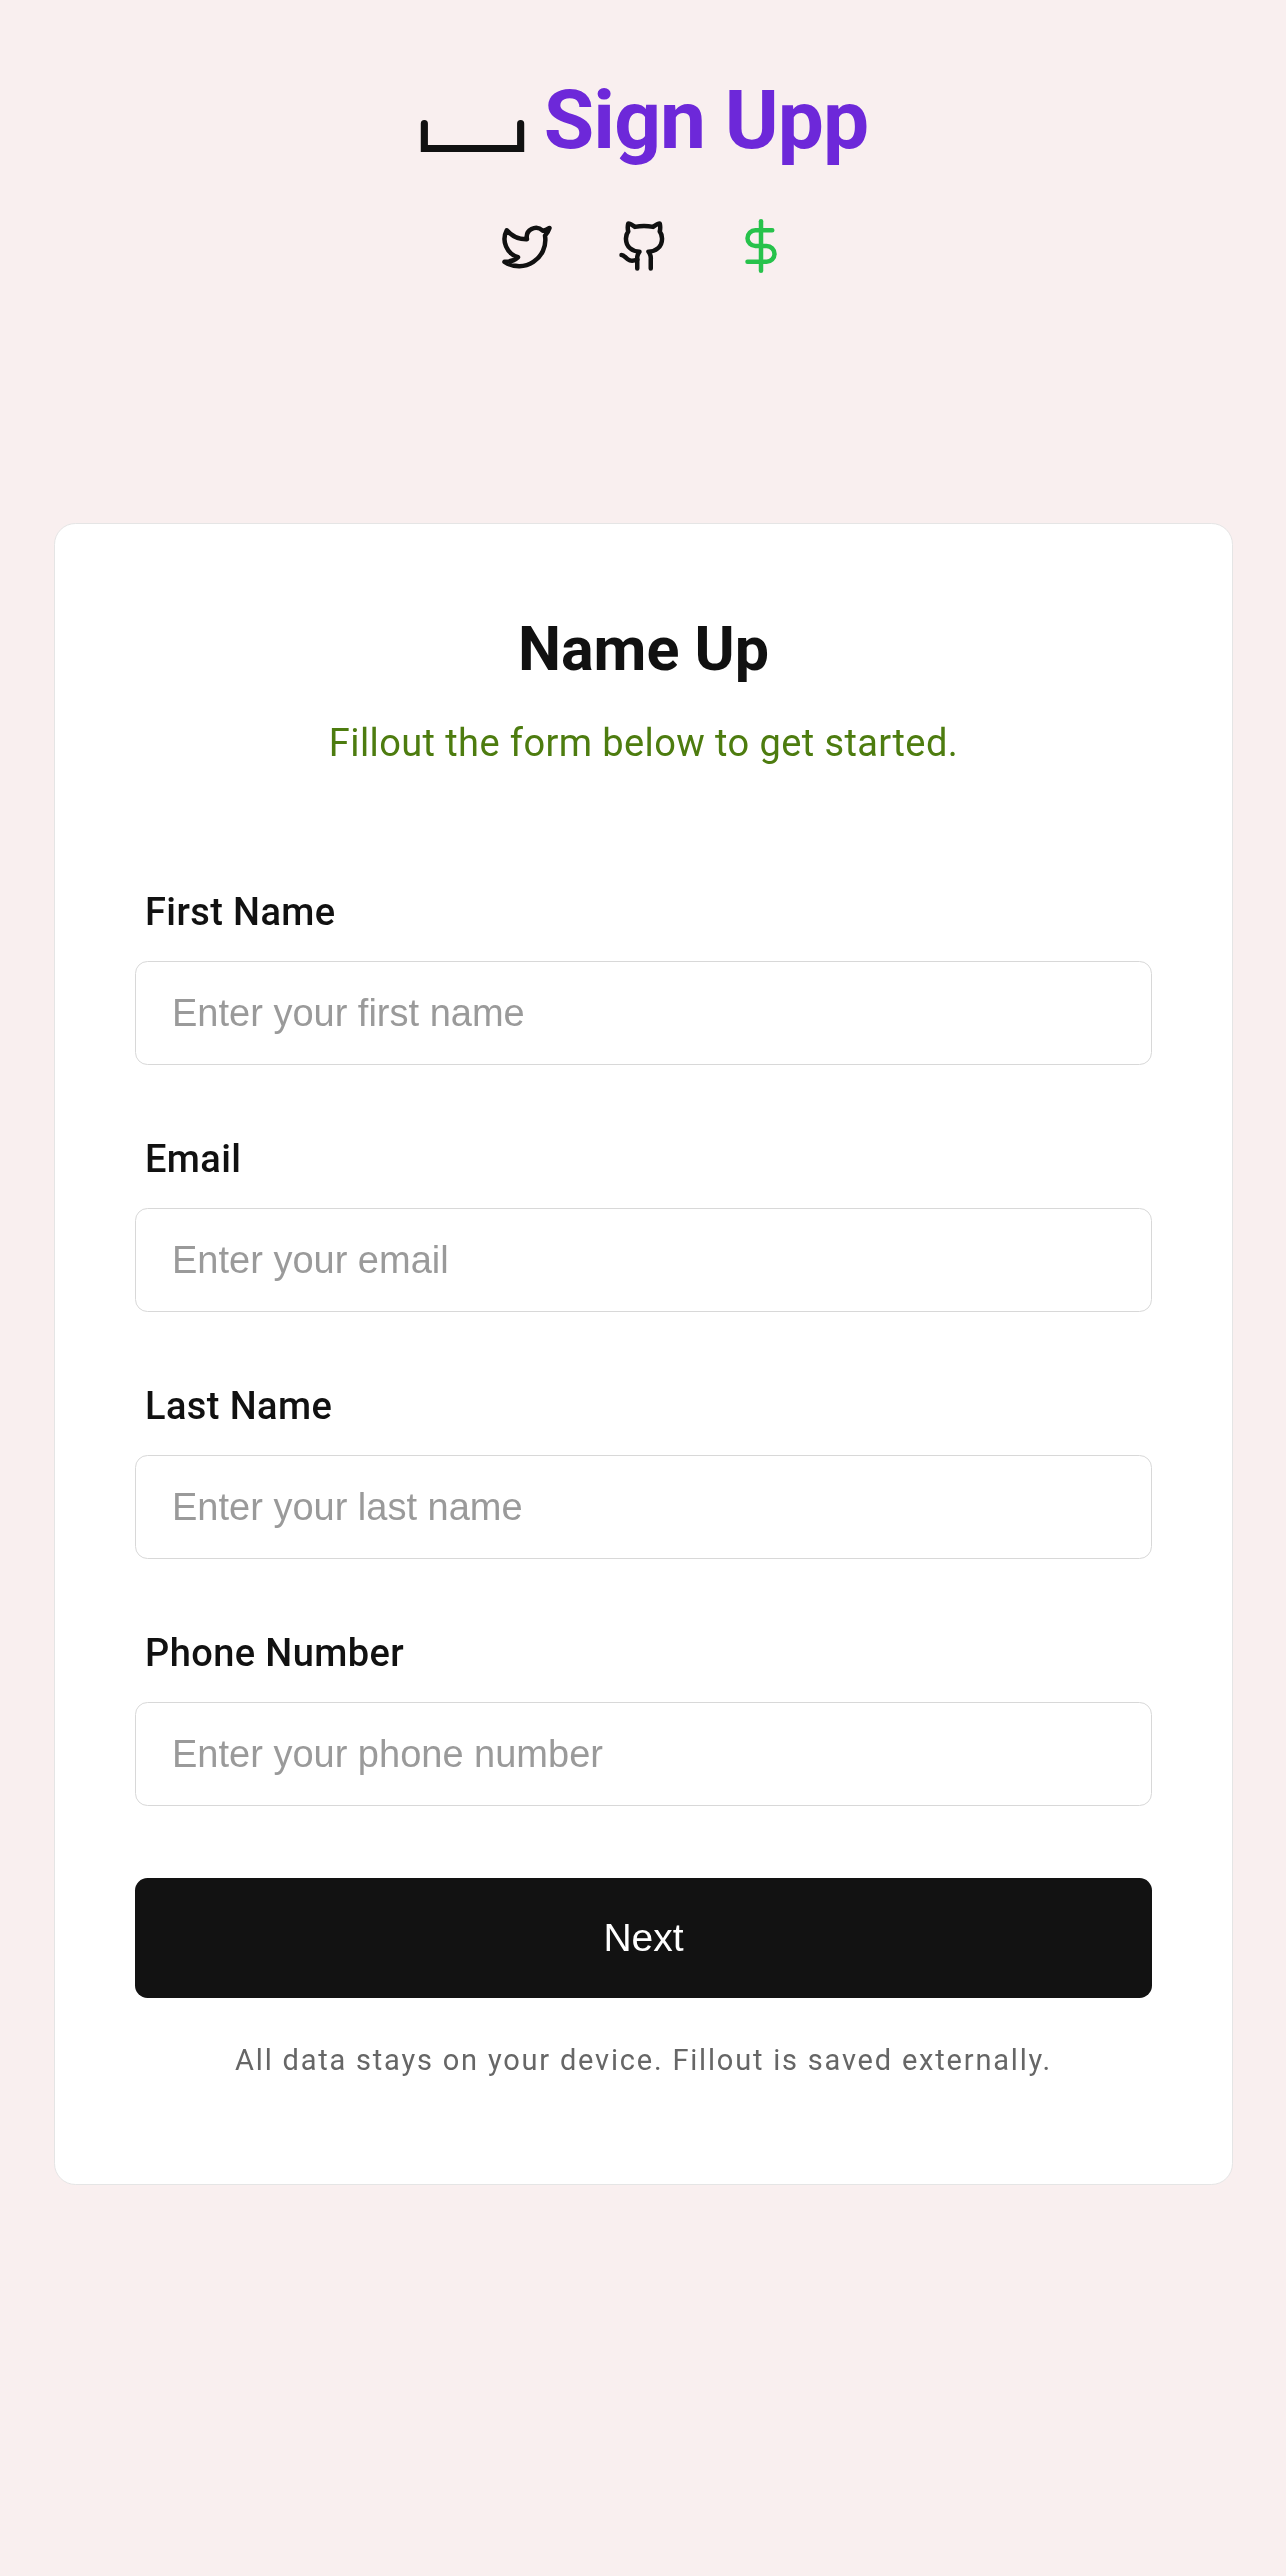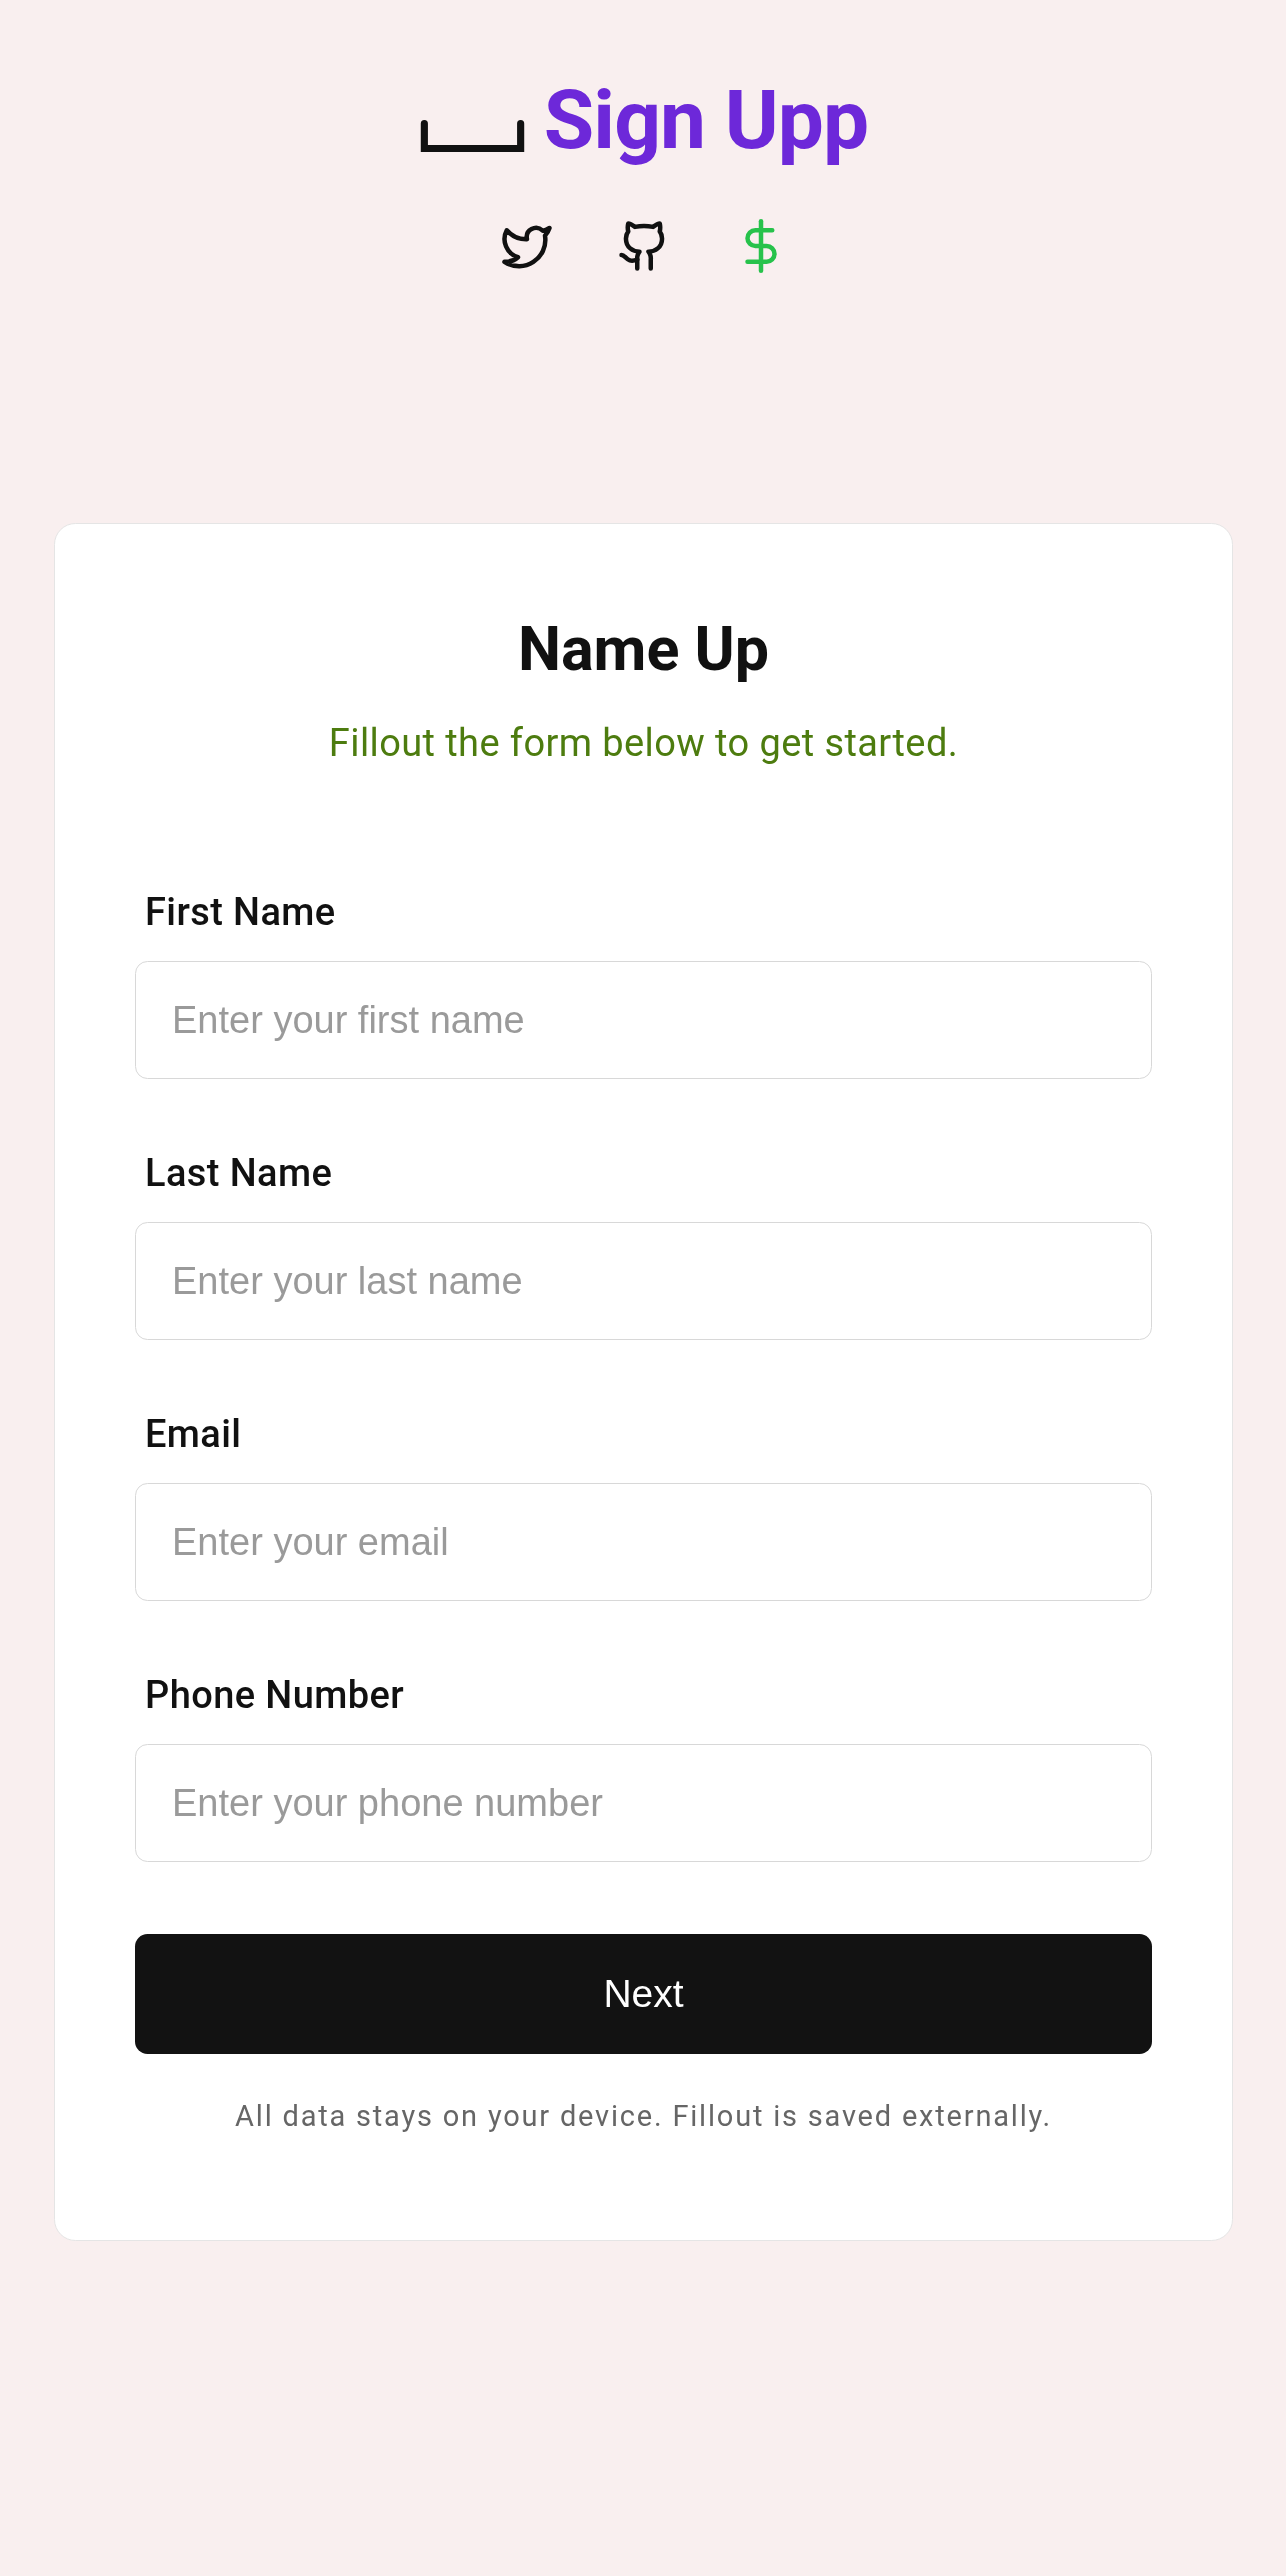--- a/index.html
+++ b/index.html
@@ -73,21 +73,21 @@
     display: block;
     font-size: 38px;
     color: #111;
     font-weight: 500;
     margin-bottom: 27px;
     letter-spacing: 0.4px;
     margin-left: 10px;
   }
   .form-input {
     width: 100%;
-    height: 118px;
+    height: 104px;
     border: 1.8px solid #d8d8d8;
     border-radius: 12.5px;
     font-size: 38px;
     padding: 0 36px;
     color: #be185d;
     background: #fff;
     outline: none;
   }
   .form-input::placeholder {
     color: #9a9a9a;
@@ -148,27 +148,27 @@
   <h2 class="card-title">Name Up</h2>
   <p class="card-subtitle">Fillout the form below to get started.</p>
 
   <form class="form">
     <div class="form-group">
       <label class="form-label">First Name</label>
       <input type="text" class="form-input" placeholder="Enter your first name" style="">
     </div>
 
     <div class="form-group">
-      <label class="form-label">Last Name</label>
-      <input type="text" class="form-input" placeholder="Enter your last name" style="">
+      <label class="form-label">Email</label>
+      <input type="email" class="form-input" placeholder="Enter your email" style="">
     </div>
 
     <div class="form-group">
-      <label class="form-label">Email</label>
-      <input type="email" class="form-input" placeholder="Enter your email" style="">
+      <label class="form-label">Last Name</label>
+      <input type="text" class="form-input" placeholder="Enter your last name" style="">
     </div>
 
     <div class="form-group">
       <label class="form-label">Phone Number</label>
       <input type="tel" class="form-input" placeholder="Enter your phone number" style="">
     </div>
 
     <button type="button" class="btn-primary">Next</button>
 
     <p class="disclaimer">All data stays on your device. Fillout is saved externally.</p>

